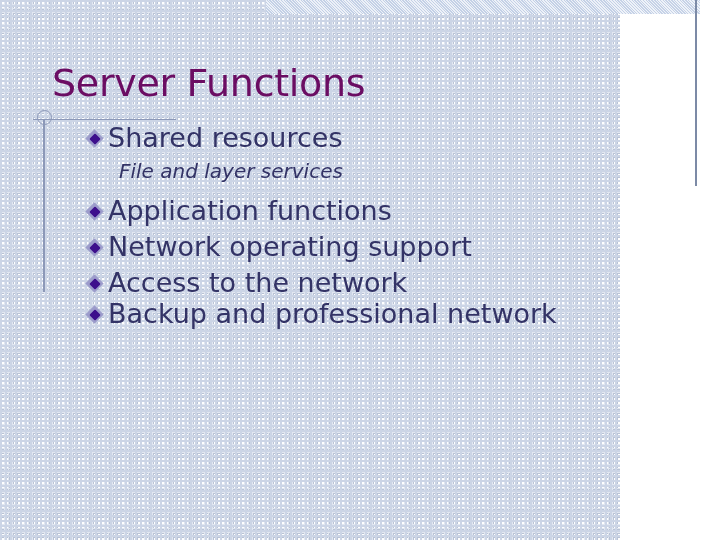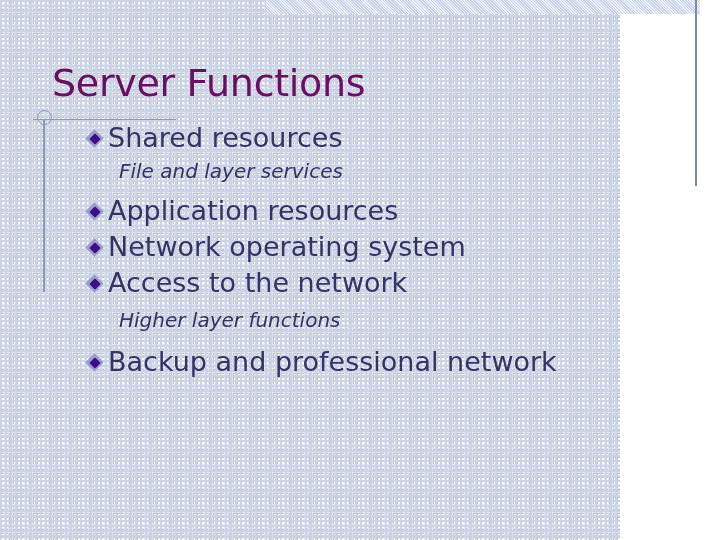--- a/index.html
+++ b/index.html
@@ -230,40 +230,39 @@
       <span class="bullet-label">Shared resources</span>
     </div>
 
     <div class="sub-row">File and layer services</div>
 
     <div class="bullet-row">
       <span class="bullet-mark">
         <span class="outer"></span>
           <span class="inner"></span>
       </span>
-      <span class="bullet-label">Application resources</span>
+      <span class="bullet-label">Application functions</span>
     </div>
 
     <div class="bullet-row">
       <span class="bullet-mark">
         <span class="outer"></span>
           <span class="inner"></span>
       </span>
-      <span class="bullet-label">Network operating system</span>
+      <span class="bullet-label">Network operating support</span>
     </div>
 
     <div class="bullet-row tight">
       <span class="bullet-mark">
         <span class="outer"></span>
           <span class="inner"></span>
       </span>
       <span class="bullet-label">Access to the network</span>
     </div>
 
-    <div class="sub-row after-gap">Higher layer functions</div>
 
 
     <div class="bullet-row">
       <span class="bullet-mark">
         <span class="outer"></span>
           <span class="inner"></span>
       </span>
       <span class="bullet-label">Backup and professional network</span>
     </div>
 

